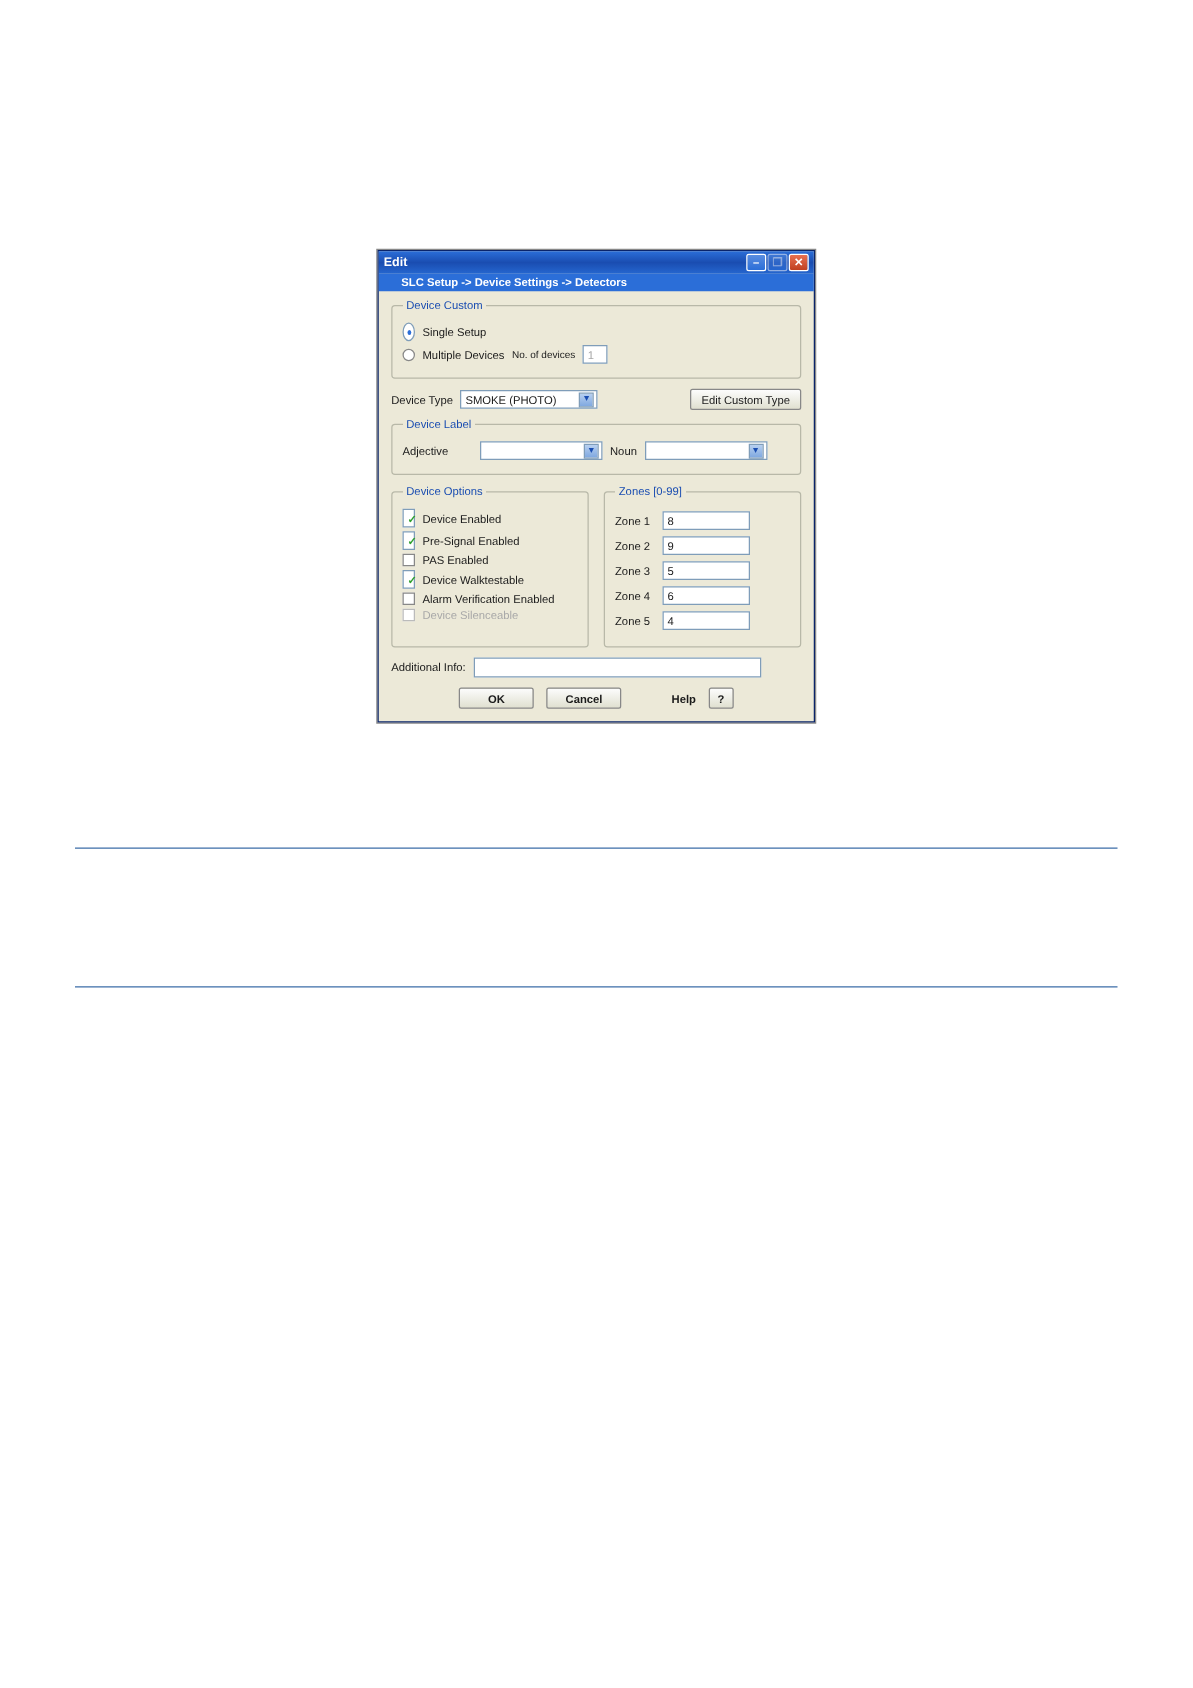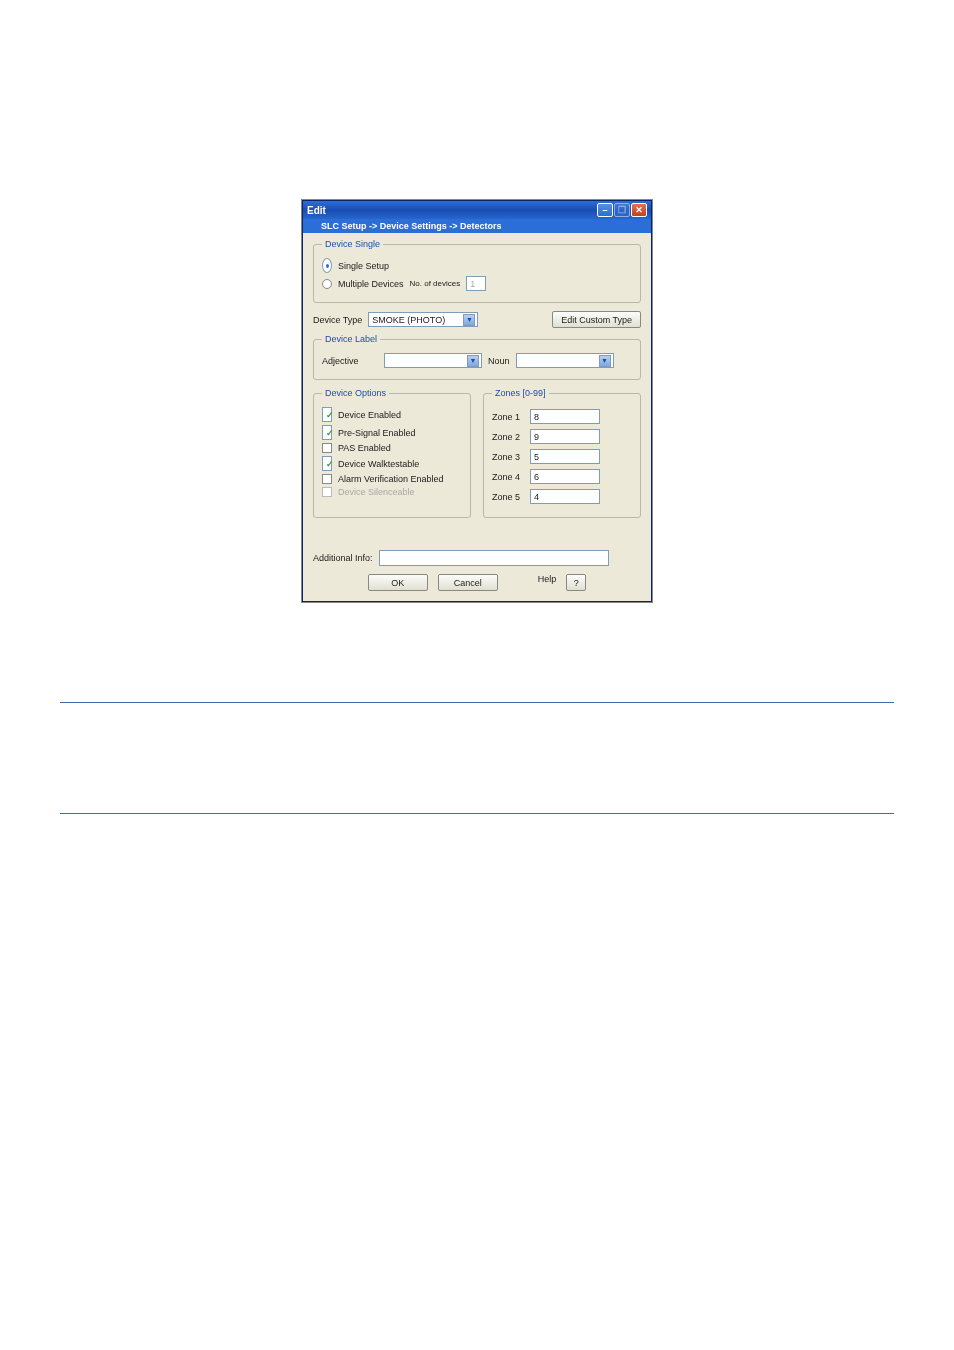--- a/index.html
+++ b/index.html
@@ -149,20 +149,22 @@
     gap: 6px;
     margin: 5px 0;
   }
   .zone-row .inp { width: 70px; }
   .addinfo .inp { width: 230px; height: 16px; }
   .btnrow {
     display: flex;
     justify-content: center;
     gap: 10px;
     margin-top: 8px;
+    align-items: center;
+    font-weight: bold;
   }
   .disabled { color: #a8a8a8; }
   .disabled .chk, .disabled .radio { border-color:#bbb; }
   
   .hr-line {
     border: none;
     border-top: 1px solid #3d6da8;
     margin: 40px 0;
   }
   .section-gap { height: 60px; }
@@ -178,21 +180,21 @@
       <div class="titlebar-buttons">
         <div class="tbtn min">–</div>
         <div class="tbtn max">❐</div>
         <div class="tbtn close">✕</div>
       </div>
     </div>
     <div class="breadcrumb">SLC Setup -&gt; Device Settings -&gt; Detectors</div>
     <div class="content">
 
       <fieldset>
-        <legend>Device Single</legend>
+        <legend>Device Custom</legend>
         <div style="display:flex; gap:16px;">
           <div style="flex:1;">
             <div class="row">
               <span class="radio sel"></span>
               <span>Single Setup</span>
             </div>
             <div class="row">
               <span class="radio"></span>
               <span>Multiple Devices</span>
               <span style="font-size:8px;">No. of devices</span>
@@ -275,21 +277,21 @@
               <span style="width:32px;">Zone 4</span>
               <span class="inp">6</span>
             </div>
           <div class="zone-row">
               <span style="width:32px;">Zone 5</span>
               <span class="inp">4</span>
             </div>
         </fieldset>
       </div>
 
-      <div class="row addinfo" style="margin-top:24px;">
+      <div class="row addinfo" style="margin-top:0;">
         <span>Additional Info:</span>
         <span class="inp"></span>
       </div>
 
       <div class="btnrow">
         <div class="btn" style="width:60px;">OK</div>
         <div class="btn" style="width:60px;">Cancel</div>
         <span style="width:20px;"></span>
         <span>Help</span>
         <div class="btn" style="width:20px;">?</div>

